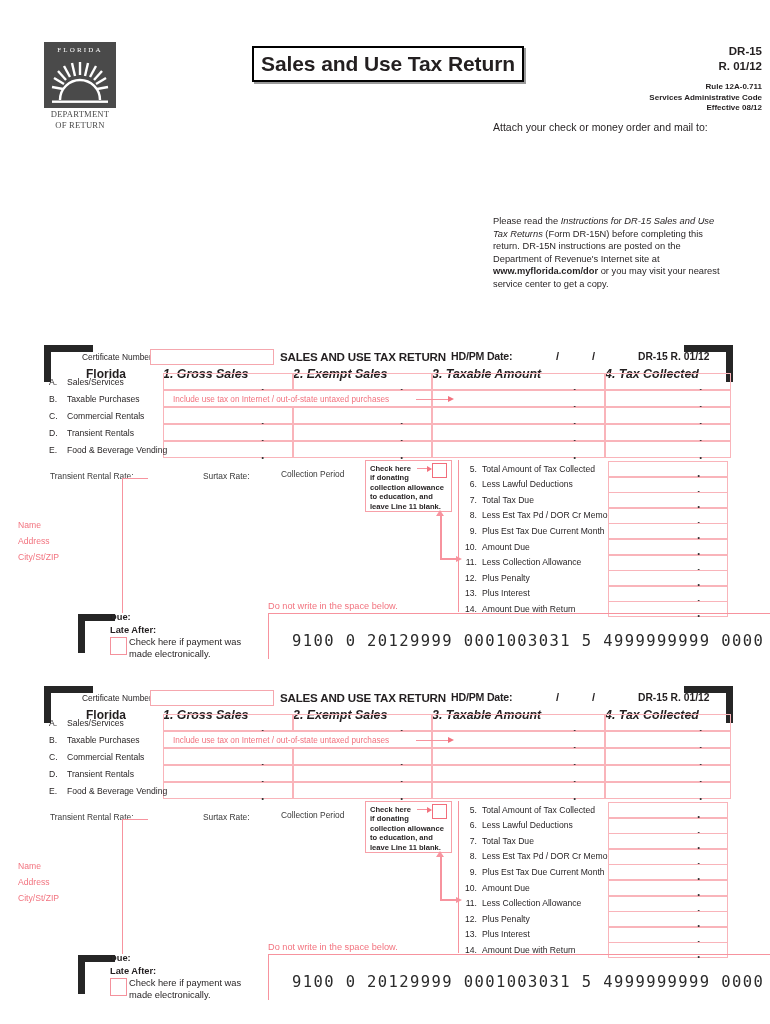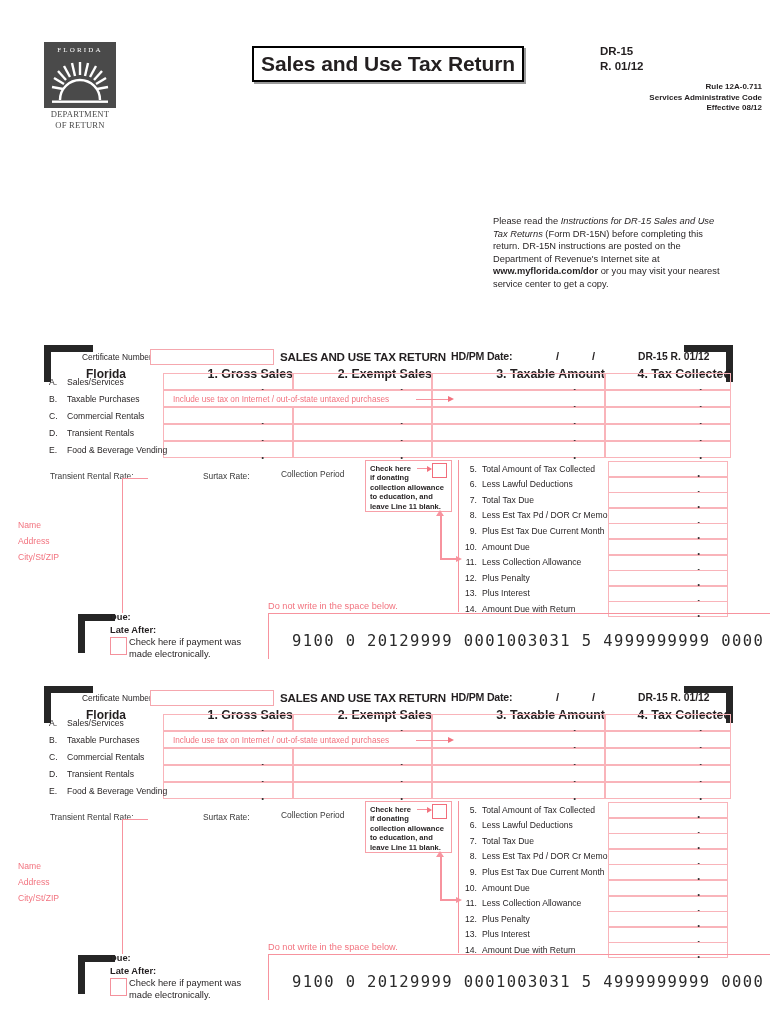--- a/index.html
+++ b/index.html
@@ -13,21 +13,21 @@
     font-size:7px;letter-spacing:2.2px;font-family:"Liberation Serif",serif;}
   .logo-dept{position:absolute;left:0;top:67px;width:72px;text-align:center;color:#4a4a4a;
     font-size:8.6px;line-height:10.5px;letter-spacing:.2px;font-family:"Liberation Serif",serif;}
   .sun{position:absolute;left:6px;top:16px;width:60px;height:46px;}
 
   #title-box{left:252px;top:46px;width:268px;height:32px;border:2px solid #000;
     box-shadow:0 0 0 1px #fff inset, 2px 2px 0 0 #9a9a9a;
     display:flex;align-items:center;justify-content:center;}
   #title-text{font-size:21px;font-weight:bold;letter-spacing:-.1px;}
 
-  #form-no{left:600px;top:44px;width:162px;text-align:left;font-size:11.5px;font-weight:bold;line-height:15px;}
+  #form-no{left:600px;top:44px;width:162px;text-align:right;font-size:11.5px;font-weight:bold;line-height:15px;}
   #rule-block{left:540px;top:82px;width:222px;text-align:right;font-size:8px;font-weight:bold;line-height:10.5px;}
   #mail-intro{left:493px;top:120px;width:275px;font-size:10.5px;line-height:15px;}
   #mail-addr{left:520px;top:155px;width:250px;font-size:12.5px;line-height:17px;}
   #read-block{left:493px;top:215px;width:232px;font-size:9.3px;line-height:12.6px;}
   .it{font-style:italic;}
   .bd{font-weight:bold;}
 
   
   .coupon{position:absolute;left:0;width:770px;height:330px;}
   .br-tl,.br-tr{position:absolute;width:42px;height:30px;}
@@ -35,21 +35,21 @@
   .br-tr{border-right:7px solid #262626;border-top:7px solid #262626;}
   .br-bl{position:absolute;width:30px;height:32px;border-left:7px solid #262626;border-top:7px solid #262626;}
 
   .lbl-cert{position:absolute;font-size:8.4px;}
   .fld{position:absolute;border:1px solid #f5a7ae;background:#fff;}
   .hdr-mid{position:absolute;font-size:11.6px;font-weight:bold;letter-spacing:-.2px;}
   .hdr-dr{position:absolute;font-size:10.3px;font-weight:bold;}
   .slash{position:absolute;font-size:11px;font-weight:bold;}
 
   .florida-lbl{position:absolute;font-size:12px;font-weight:bold;}
-  .colhdr{position:absolute;font-size:12.4px;font-weight:bold;text-align:right;}
+  .colhdr{position:absolute;font-size:12.4px;font-weight:bold;text-align:left;font-style:italic;}
 
   .grid-cell{position:absolute;border:1px solid #f9b4ba;}
   .dot{position:absolute;font-size:12px;font-weight:bold;color:#333;line-height:1;}
   .rowlbl{position:absolute;font-size:8.6px;}
   .rowltr{position:absolute;font-size:8.6px;}
   .usetax{position:absolute;font-size:8.2px;color:#f2727e;white-space:nowrap;}
 
   .smlbl{position:absolute;font-size:8.4px;color:#3a3a3a;}
   .pinkline{position:absolute;background:#f7939e;}
   .pinktext{position:absolute;color:#f2737f;font-size:8.6px;}
@@ -107,20 +107,21 @@
   <div>R. 01/12</div>
 </div>
 
 <div class="abs" id="rule-block">
   <div>Rule 12A-0.711</div>
   <div>Services Administrative Code</div>
   <div>Effective 08/12</div>
 </div>
 
 <div class="abs" id="mail-intro">
+  <div>Attach your check or money order and mail to:</div>
 </div>
 
 <div class="abs" id="mail-addr">
 </div>
 
 <div class="abs" id="read-block"><span>Please read the </span><span class="it">Instructions for DR-15 Sales and Use Tax Returns</span><span> (Form DR-15N) before completing this return.  DR-15N instructions are posted on the Department of Revenue's Internet site at </span><span class="bd">www.myflorida.com/dor</span><span> or you may visit your nearest service center to get a copy.</span></div>
 
 <div id="coupon-1" class="coupon" style="top:340px">
     <div class="br-tl abs" style="left:44px;top:5px;"></div>
     <div class="br-tr abs" style="left:684px;top:5px;"></div>

